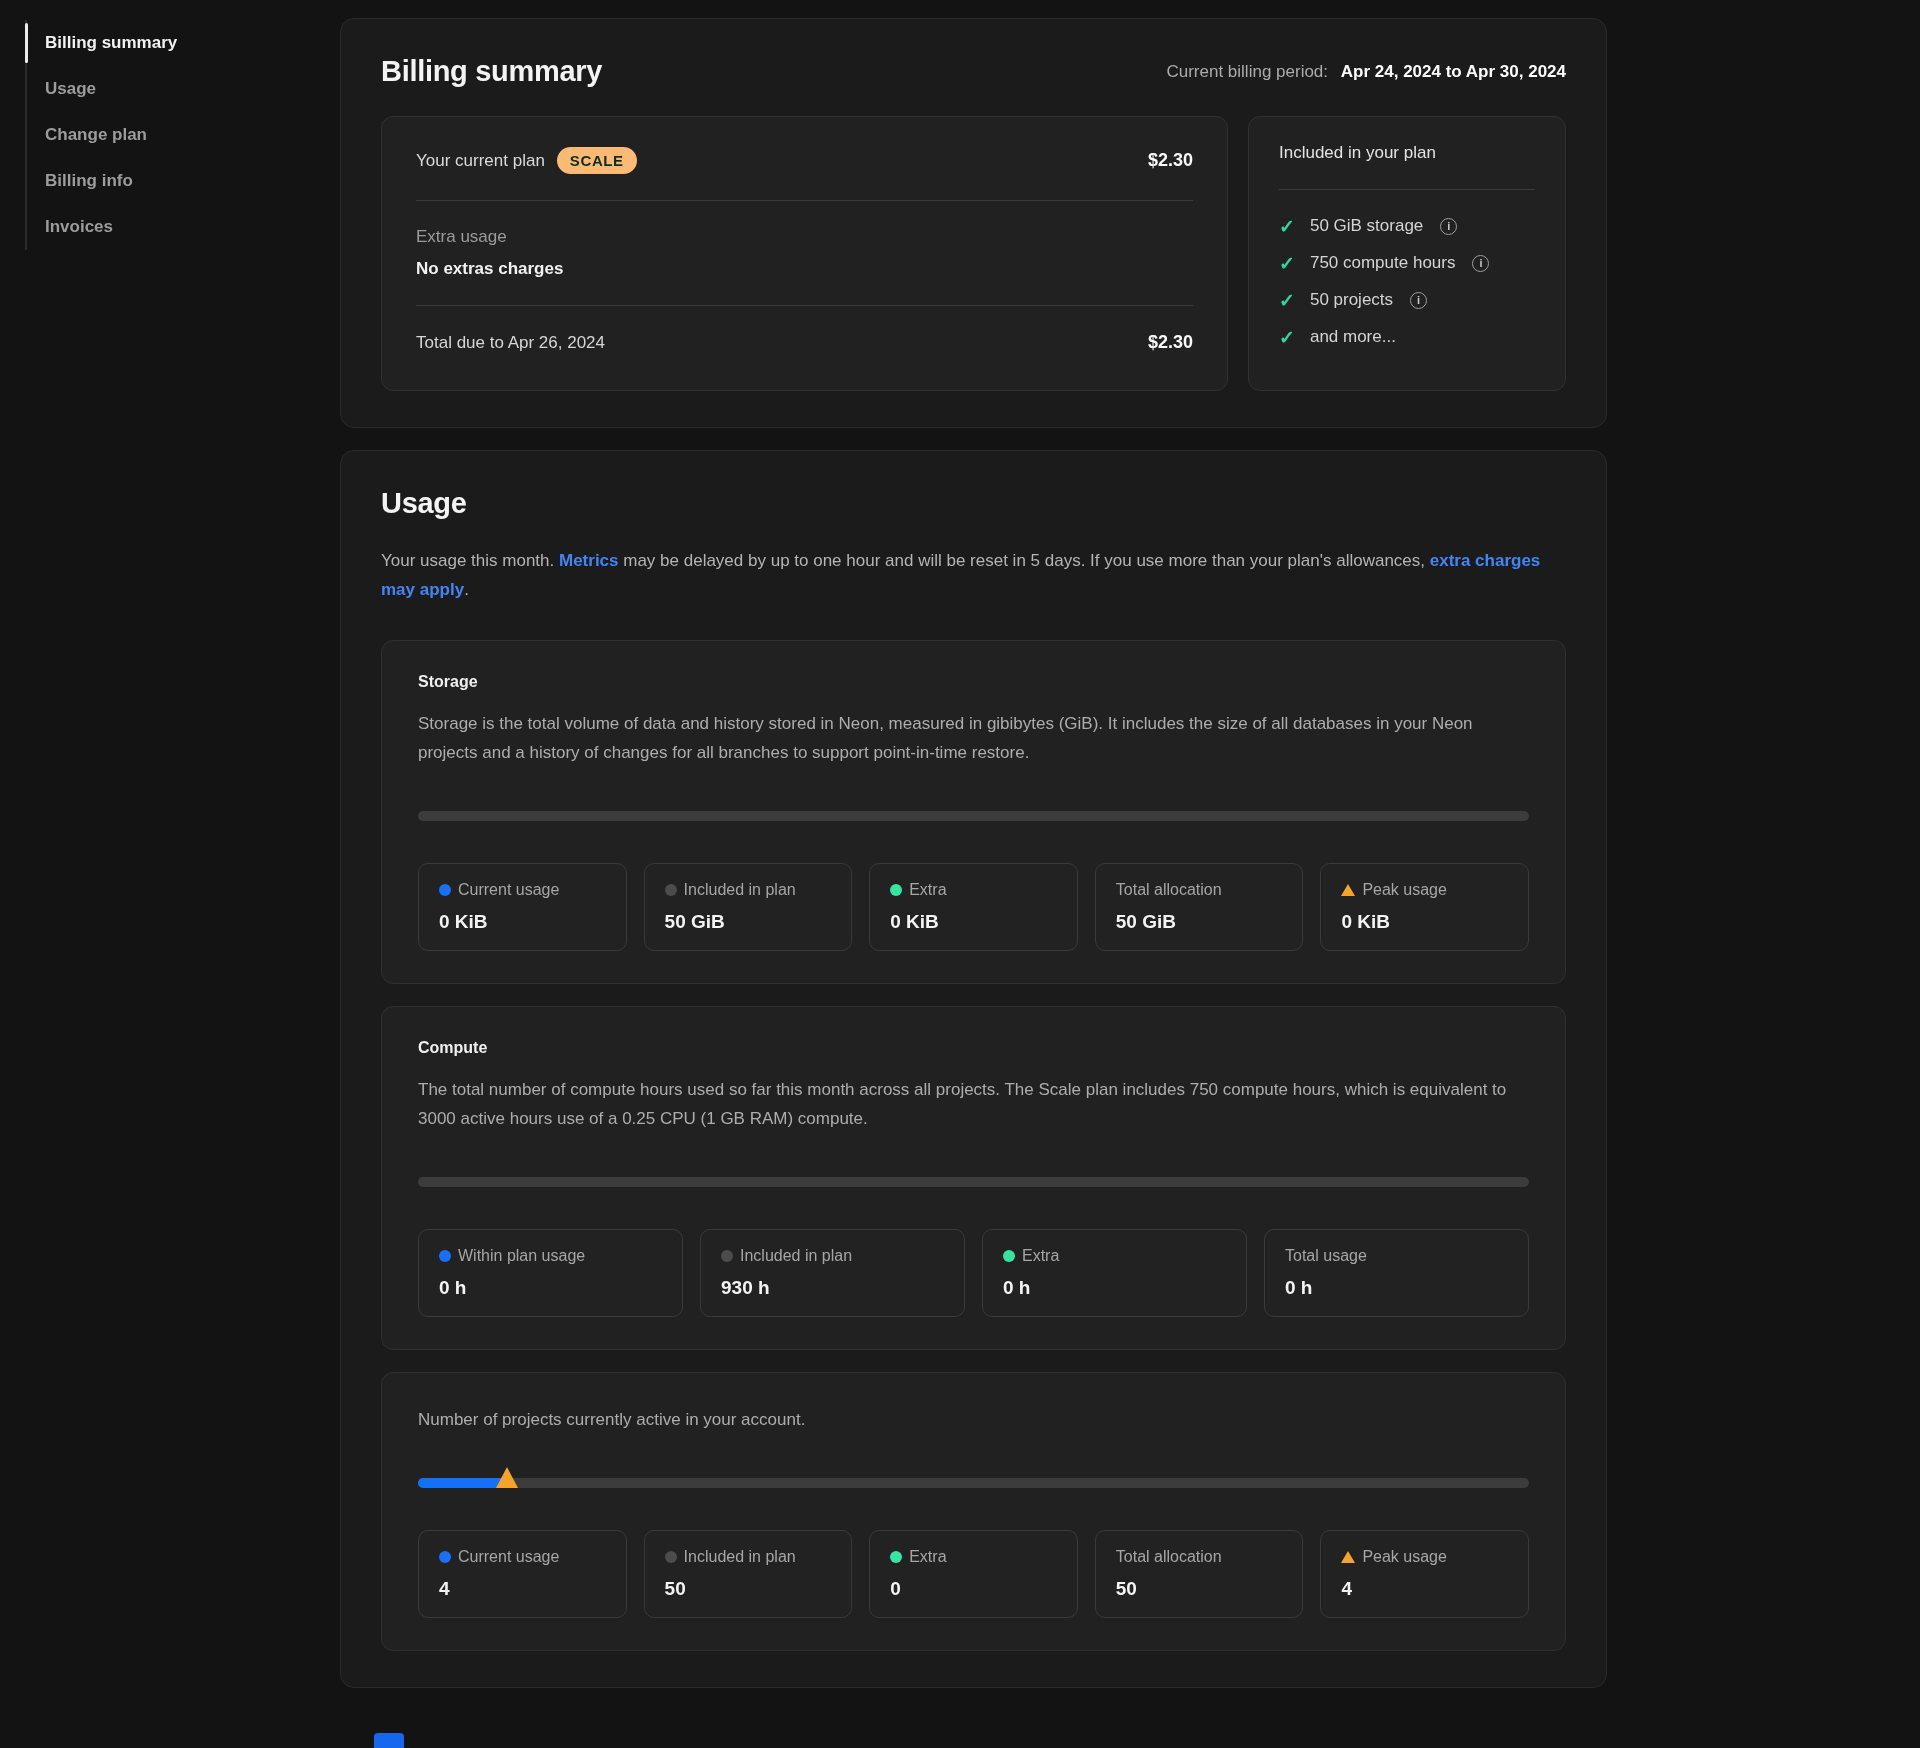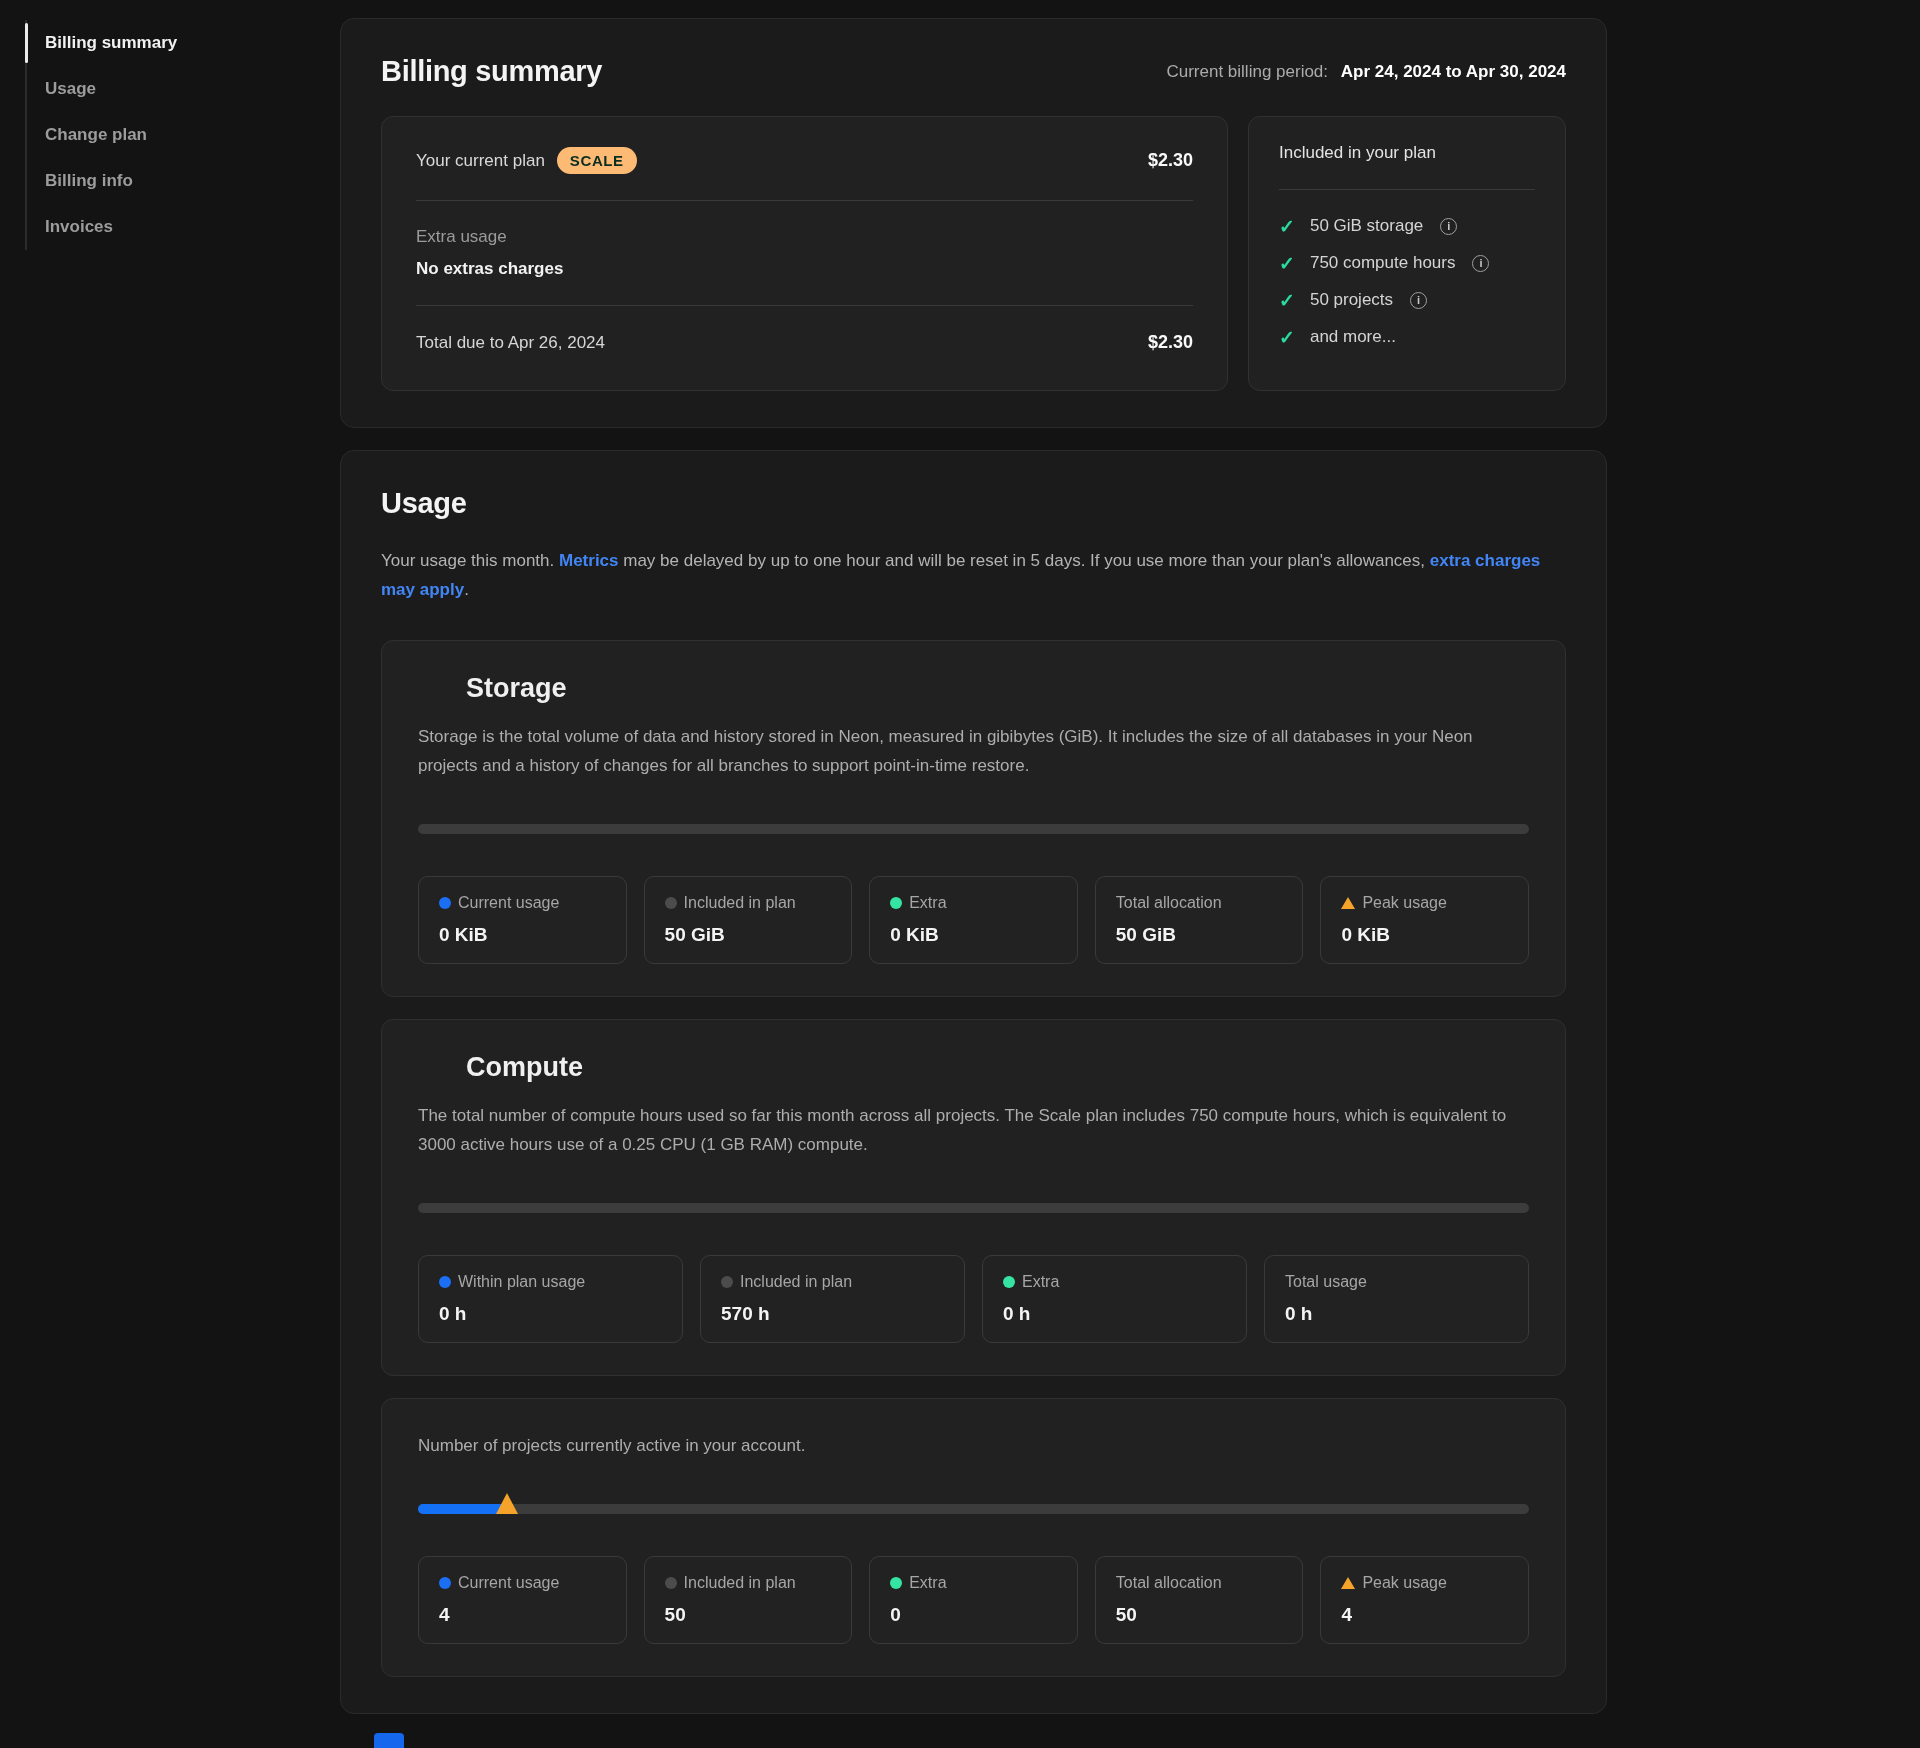--- a/index.html
+++ b/index.html
@@ -45,21 +45,21 @@
   .info { width:17px; height:17px; border:1.5px solid #9f9f9f; border-radius:50%; color:#c9c9c9;
           font-size:11px; font-weight:700; display:inline-flex; align-items:center; justify-content:center;
           margin-left:2px; cursor:pointer; flex:none; }
 
   
   .usage-desc { font-size:17px; line-height:29px; color:#b4b4b4; max-width:1160px; margin:26px 0 36px; }
   .link { color:#4285f4; font-weight:700; cursor:pointer; text-decoration:none; }
 
   .section-card { background:#212121; border:1px solid #303030; border-radius:12px; padding:32px 36px; }
   .section-card + .section-card { margin-top:22px; }
-  .section-card h2 { font-size:27px; font-weight:700; color:#f0f0f0; margin-bottom:18px;margin-left:48px; }
+  .section-card h2 { font-size:16px; font-weight:700; color:#f0f0f0; margin-bottom:18px; }
   .sec-desc { font-size:17px; line-height:29px; color:#adadad; margin-bottom:44px; max-width:1165px; }
 
   .track { position:relative; height:10px; border-radius:6px; background:#3c3c3c; margin-bottom:42px; }
   .fill { position:absolute; left:0; top:0; bottom:0; background:#1470f5; border-radius:6px; }
   .peak-marker { position:absolute; bottom:0; transform:translateX(-50%); width:0; height:0;
           border-left:11px solid transparent; border-right:11px solid transparent;
           border-bottom:21px solid #f6a32b; }
 
   .stats { display:flex; gap:17px; }
   .stat { border:1px solid #3a3a3a; border-radius:10px; padding:17px 20px; background:#222222; }
@@ -205,21 +205,21 @@
                   <span class="dot blue"></span>
                   <span>Within plan usage</span>
                 </div>
                 <div class="stat-value">0 h</div>
               </div>
               <div class="stat">
                 <div class="stat-label">
                   <span class="dot gray"></span>
                   <span>Included in plan</span>
                 </div>
-                <div class="stat-value">570 h</div>
+                <div class="stat-value">930 h</div>
               </div>
               <div class="stat">
                 <div class="stat-label">
                   <span class="dot green"></span>
                   <span>Extra</span>
                 </div>
                 <div class="stat-value">0 h</div>
               </div>
               <div class="stat">
                 <div class="stat-label">

